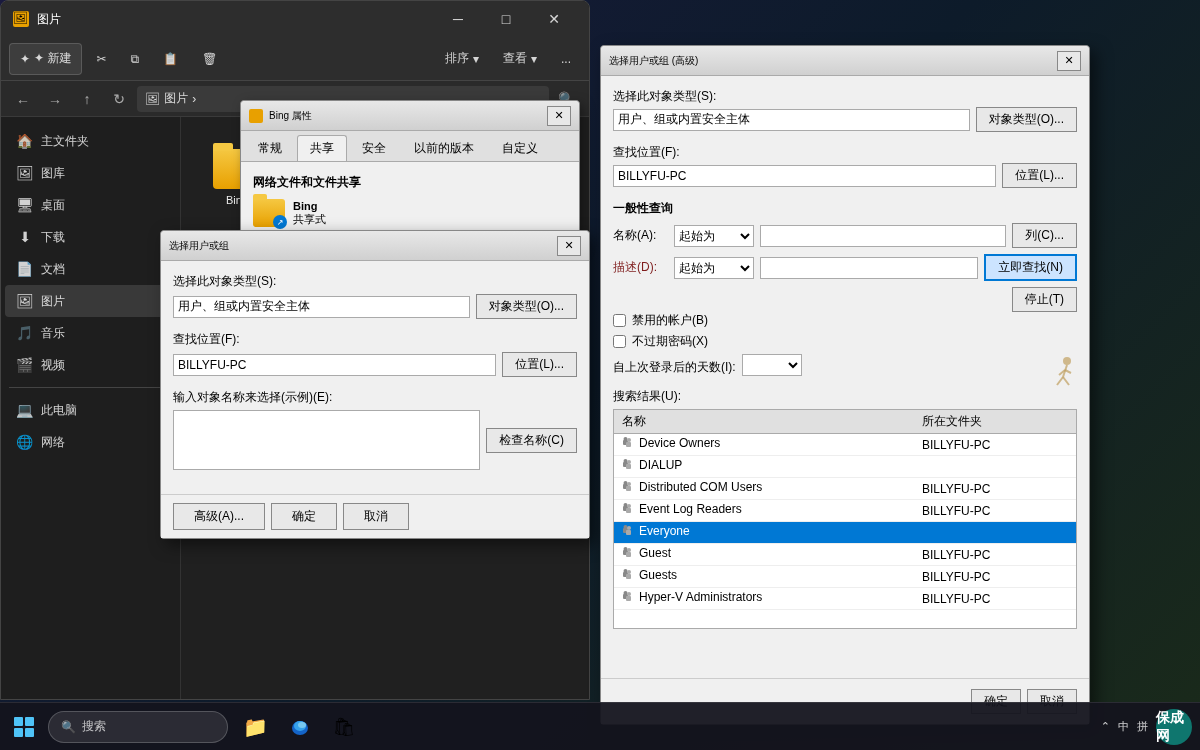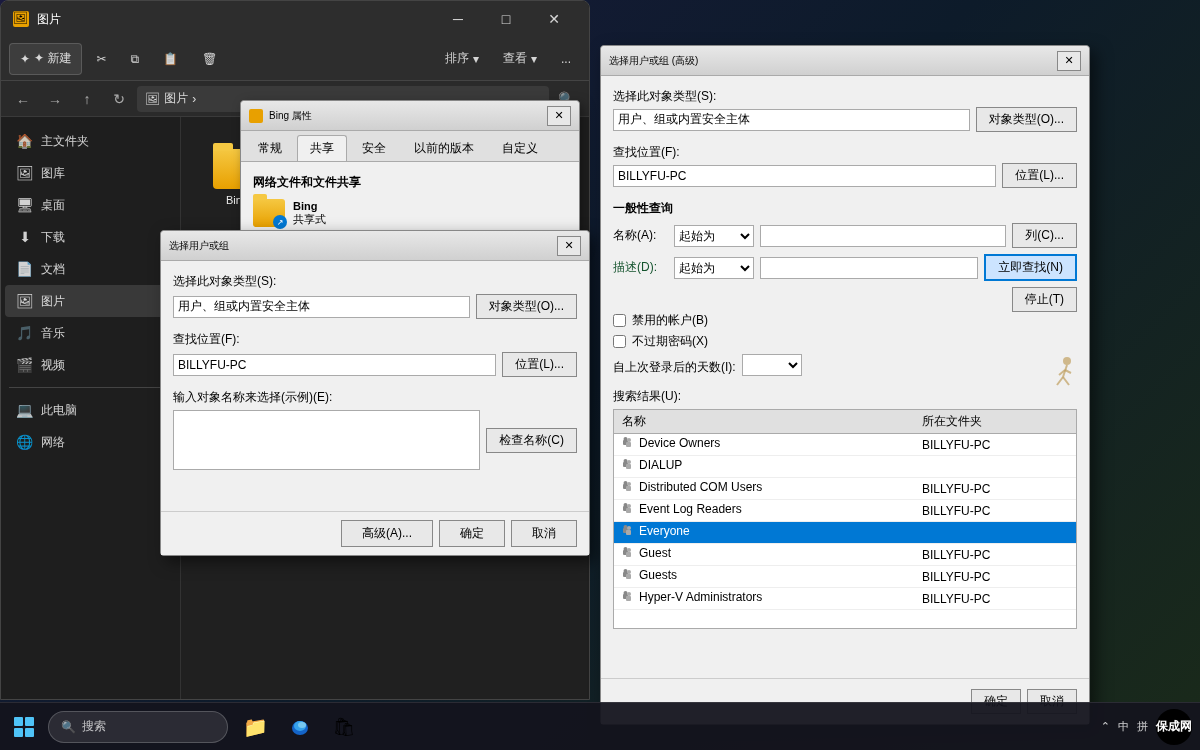--- a/index.html
+++ b/index.html
@@ -83,26 +83,26 @@
       margin-left: auto;
       display: flex;
       align-items: center;
       gap: 8px;
       color: rgba(255,255,255,0.8);
       font-size: 11px;
     }
     .taskbar-logo {
       width: 36px;
       height: 36px;
-      background: #000000;
+      background: #0f766e;
       border-radius: 50%;
       display: flex;
       align-items: center;
       justify-content: center;
-      font-size: 12px;
+      font-size: 14px;
       color: white;
       font-weight: bold;
     }
 
     
     .file-explorer {
       position: absolute;
       top: 0;
       left: 0;
       width: 590px;
@@ -472,26 +472,24 @@
       border: 1px solid #aaa;
       background: white;
       padding: 4px;
       font-size: 12px;
       color: #000;
       resize: none;
     }
 
     .dialog-footer {
       display: flex;
-      justify-content: flex-end;
       gap: 6px;
       padding: 8px 12px;
       border-top: 1px solid #ccc;
       background: #f0f0f0;
-      margin-top: 17px;
     }
     .footer-btn {
       padding: 4px 20px;
       font-size: 12px;
       border: 1px solid #888;
       background: #e8e8e8;
       cursor: pointer;
       color: #000;
     }
     .footer-btn.primary {
@@ -842,21 +840,21 @@
         <div class="adv-section-title">一般性查询</div>
         <div class="adv-row">
           <span style="font-size:12px;color:#000;min-width:55px;">名称(A):</span>
           <select class="adv-select">
             <option>起始为</option>
           </select>
           <input class="adv-input" type="text" style="">
           <button class="adv-btn">列(C)...</button>
         </div>
         <div class="adv-row">
-          <span style="font-size:12px;color:#14532d;min-width:55px;">描述(D):</span>
+          <span style="font-size:12px;color:#7f1d1d;min-width:55px;">描述(D):</span>
           <select class="adv-select">
             <option>起始为</option>
           </select>
           <input class="adv-input" type="text" style="">
           <button class="adv-btn primary-btn">立即查找(N)</button>
         </div>
         <div style="display:flex;justify-content:flex-end;margin-top:4px;">
           <button class="adv-btn" style="margin-right:0;">停止(T)</button>
         </div>
         <div class="checkbox-row">

